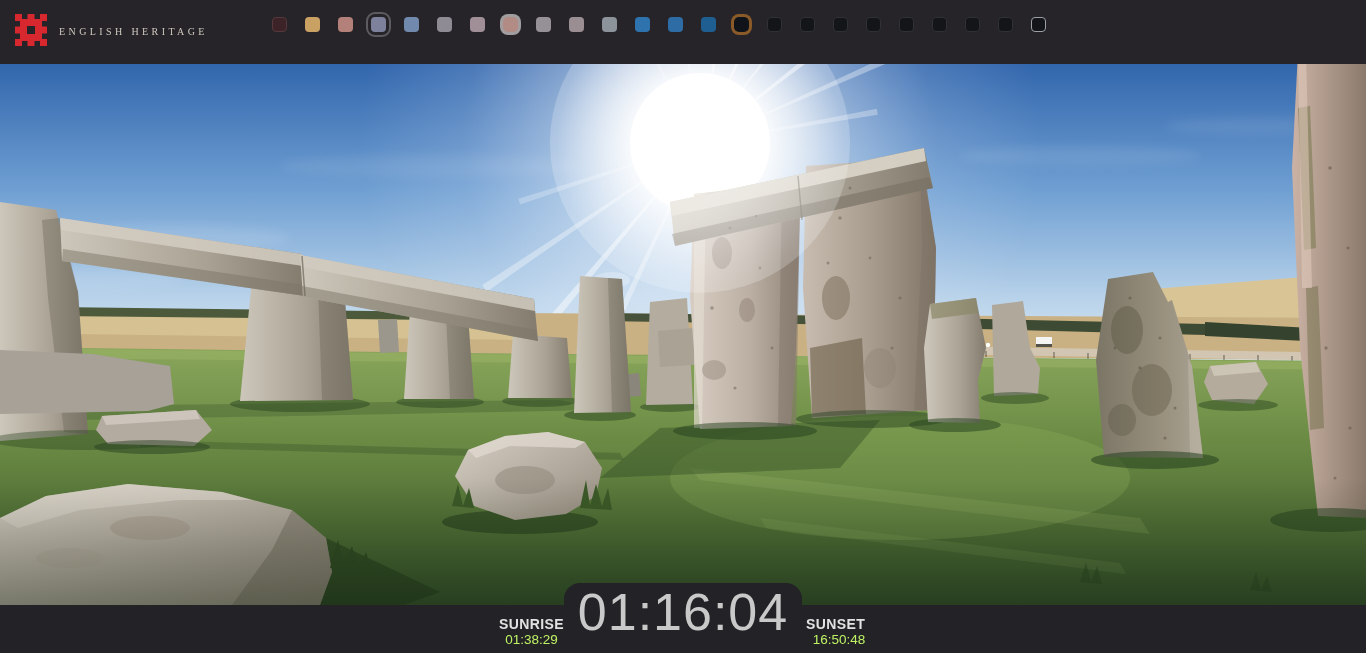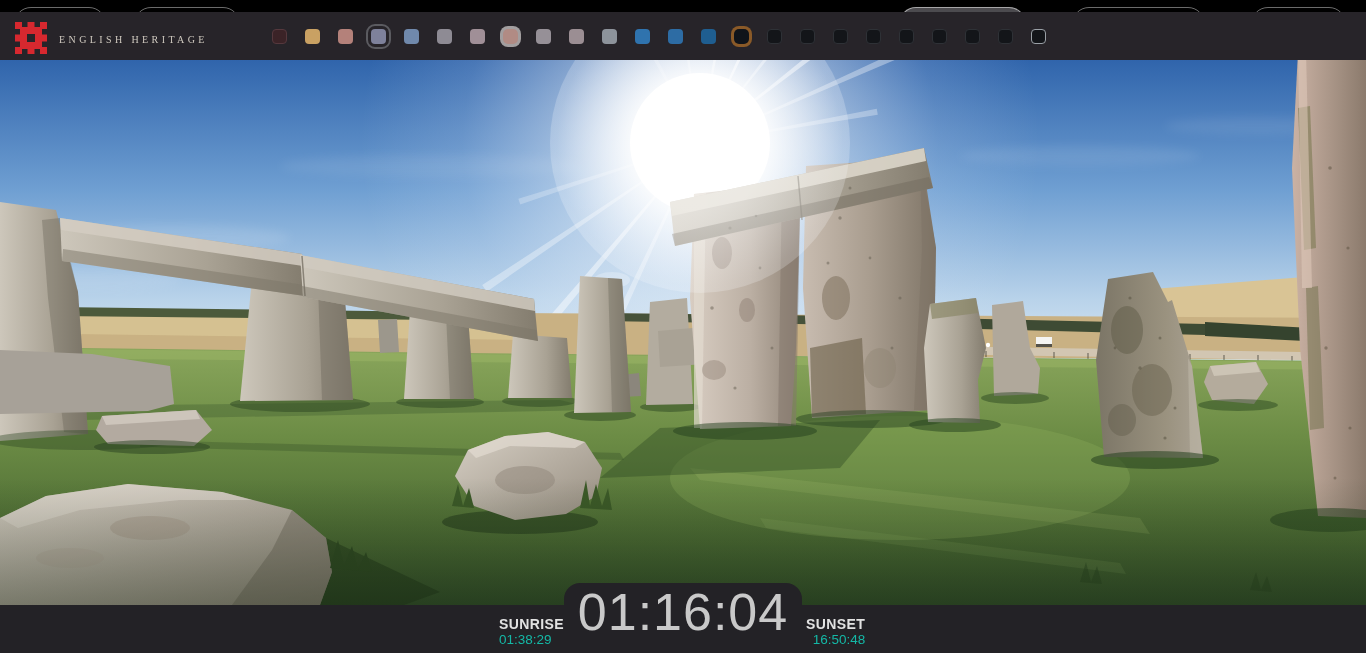--- a/index.html
+++ b/index.html
@@ -5,22 +5,22 @@
   :root{
     --header-bg:#272429; --bar-bg:#232226; --accent-red:#d7282f;
   }
   *{box-sizing:border-box}
   html,body{margin:0;padding:0}
   body{width:1366px;height:653px;overflow:hidden;background:var(--bar-bg);
        font-family:"Liberation Sans",sans-serif;-webkit-font-smoothing:antialiased}
   .app{position:relative;width:1366px;height:653px;background:#000}
 
   
-  .header{position:absolute;top:12px;left:0;width:100%;height:48px;background:var(--header-bg);
-          display:flex;align-items:flex-end;z-index:30}
+  .header{position:absolute;top:0;left:0;width:100%;height:64px;background:var(--header-bg);
+          display:flex;align-items:center;z-index:30}
   .brand{display:flex;align-items:center;gap:10px;margin-left:13px;cursor:pointer;text-decoration:none}
   .brand-text{display:flex;flex-direction:column;line-height:1}
   .brand-sup{font-family:"Liberation Serif",serif;font-size:10px;letter-spacing:3.4px;color:#cfc9bf;white-space:nowrap}
   .brand-ttl{font-family:"Liberation Sans",sans-serif;font-size:19px;font-weight:400;letter-spacing:6.5px;
              color:#e8e7e4;margin-top:4px;white-space:nowrap}
 
   
   .swatch-row{position:absolute;left:272px;top:0;height:48px;display:flex;align-items:center;gap:18px;z-index:31}
   .swatch{width:15px;height:15px;border-radius:4px;border:1px solid transparent;cursor:pointer;flex:0 0 auto}
   .swatch.ring-gap{outline:2px solid #5b5b60;outline-offset:3px}
@@ -29,24 +29,24 @@
   .viewport{position:absolute;top:48px;left:0;width:1366px;height:557px;cursor:grab;overflow:hidden;z-index:1}
   .viewport svg{display:block}
 
   
   .bar{position:absolute;left:0;bottom:0;width:100%;height:48px;background:var(--bar-bg);z-index:20}
   .notch{position:absolute;left:50%;transform:translateX(-50%);bottom:48px;width:238px;height:22px;
          background:var(--bar-bg);border-radius:16px 16px 0 0;z-index:19}
   .clock{position:absolute;left:50%;transform:translateX(-50%);bottom:13px;z-index:21;
          font-size:52px;font-weight:300;line-height:1.05;color:#c9c9c9;letter-spacing:1px;white-space:nowrap}
   .sunblock{position:absolute;bottom:5px;z-index:21;color:#e2e2e2;line-height:1.15}
-  .sunblock.leftside{right:802px;text-align:left}
+  .sunblock.leftside{right:802px;text-align:center}
   .sunblock.rightside{left:806px;text-align:right}
   .sunlabel{font-size:14px;font-weight:600;letter-spacing:.4px}
-  .suntime{font-size:13.5px;color:#14b8a6}
+  .suntime{font-size:13.5px;color:#bef264}
 
   .btn-group{position:absolute;top:7px;display:flex;z-index:22}
   .btn-group.left{left:14px;gap:28px}
   .btn-group.right{right:20px;gap:46px}
   .pill{display:inline-flex;align-items:center;gap:9px;height:34px;padding:0 17px;border-radius:17px;
         border:1px solid rgba(255,255,255,.42);background:transparent;color:#f0f0f0;
         font-weight:700;font-size:15px;cursor:pointer;font-family:"Liberation Sans",sans-serif;white-space:nowrap}
   .pill.active{background:#4c4b4f;border-color:rgba(255,255,255,.5)}
   .pill svg{flex:0 0 auto}
 </style>

